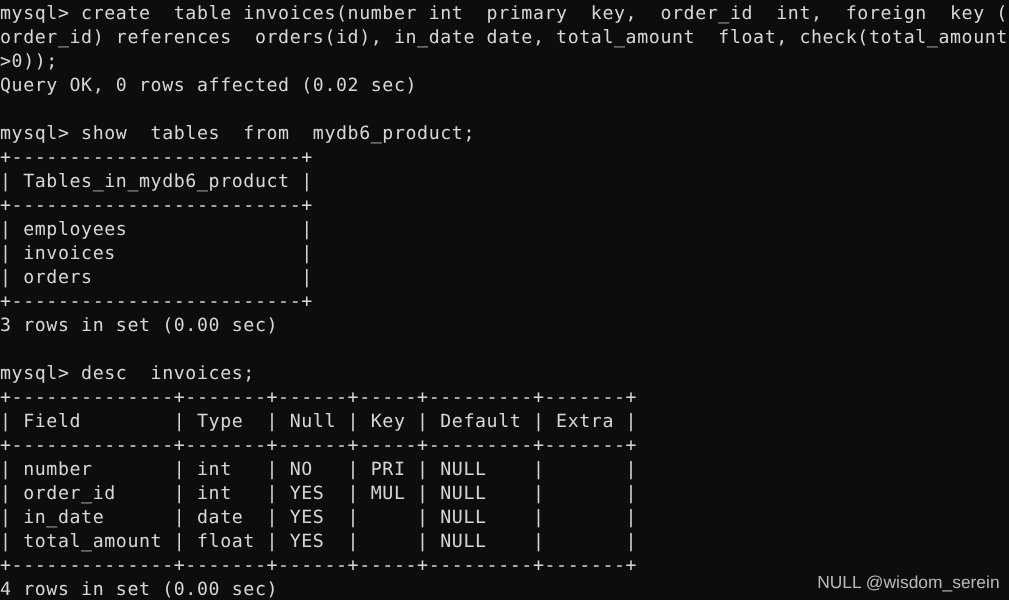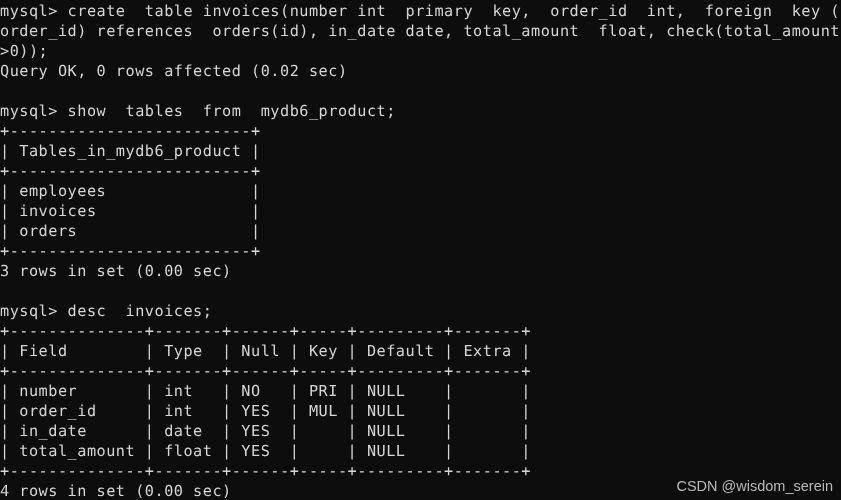--- a/index.html
+++ b/index.html
@@ -67,15 +67,15 @@
 +--------------+-------+------+-----+---------+-------+
 | Field        | Type  | Null | Key | Default | Extra |
 +--------------+-------+------+-----+---------+-------+
 | number       | int   | NO   | PRI | NULL    |       |
 | order_id     | int   | YES  | MUL | NULL    |       |
 | in_date      | date  | YES  |     | NULL    |       |
 | total_amount | float | YES  |     | NULL    |       |
 +--------------+-------+------+-----+---------+-------+
 4 rows in set (0.00 sec)</pre>
 
-  <div id="watermark">CSDN @wisdom_serein</div>
+  <div id="watermark">NULL @wisdom_serein</div>
 
 </div>
 
 </body></html>

